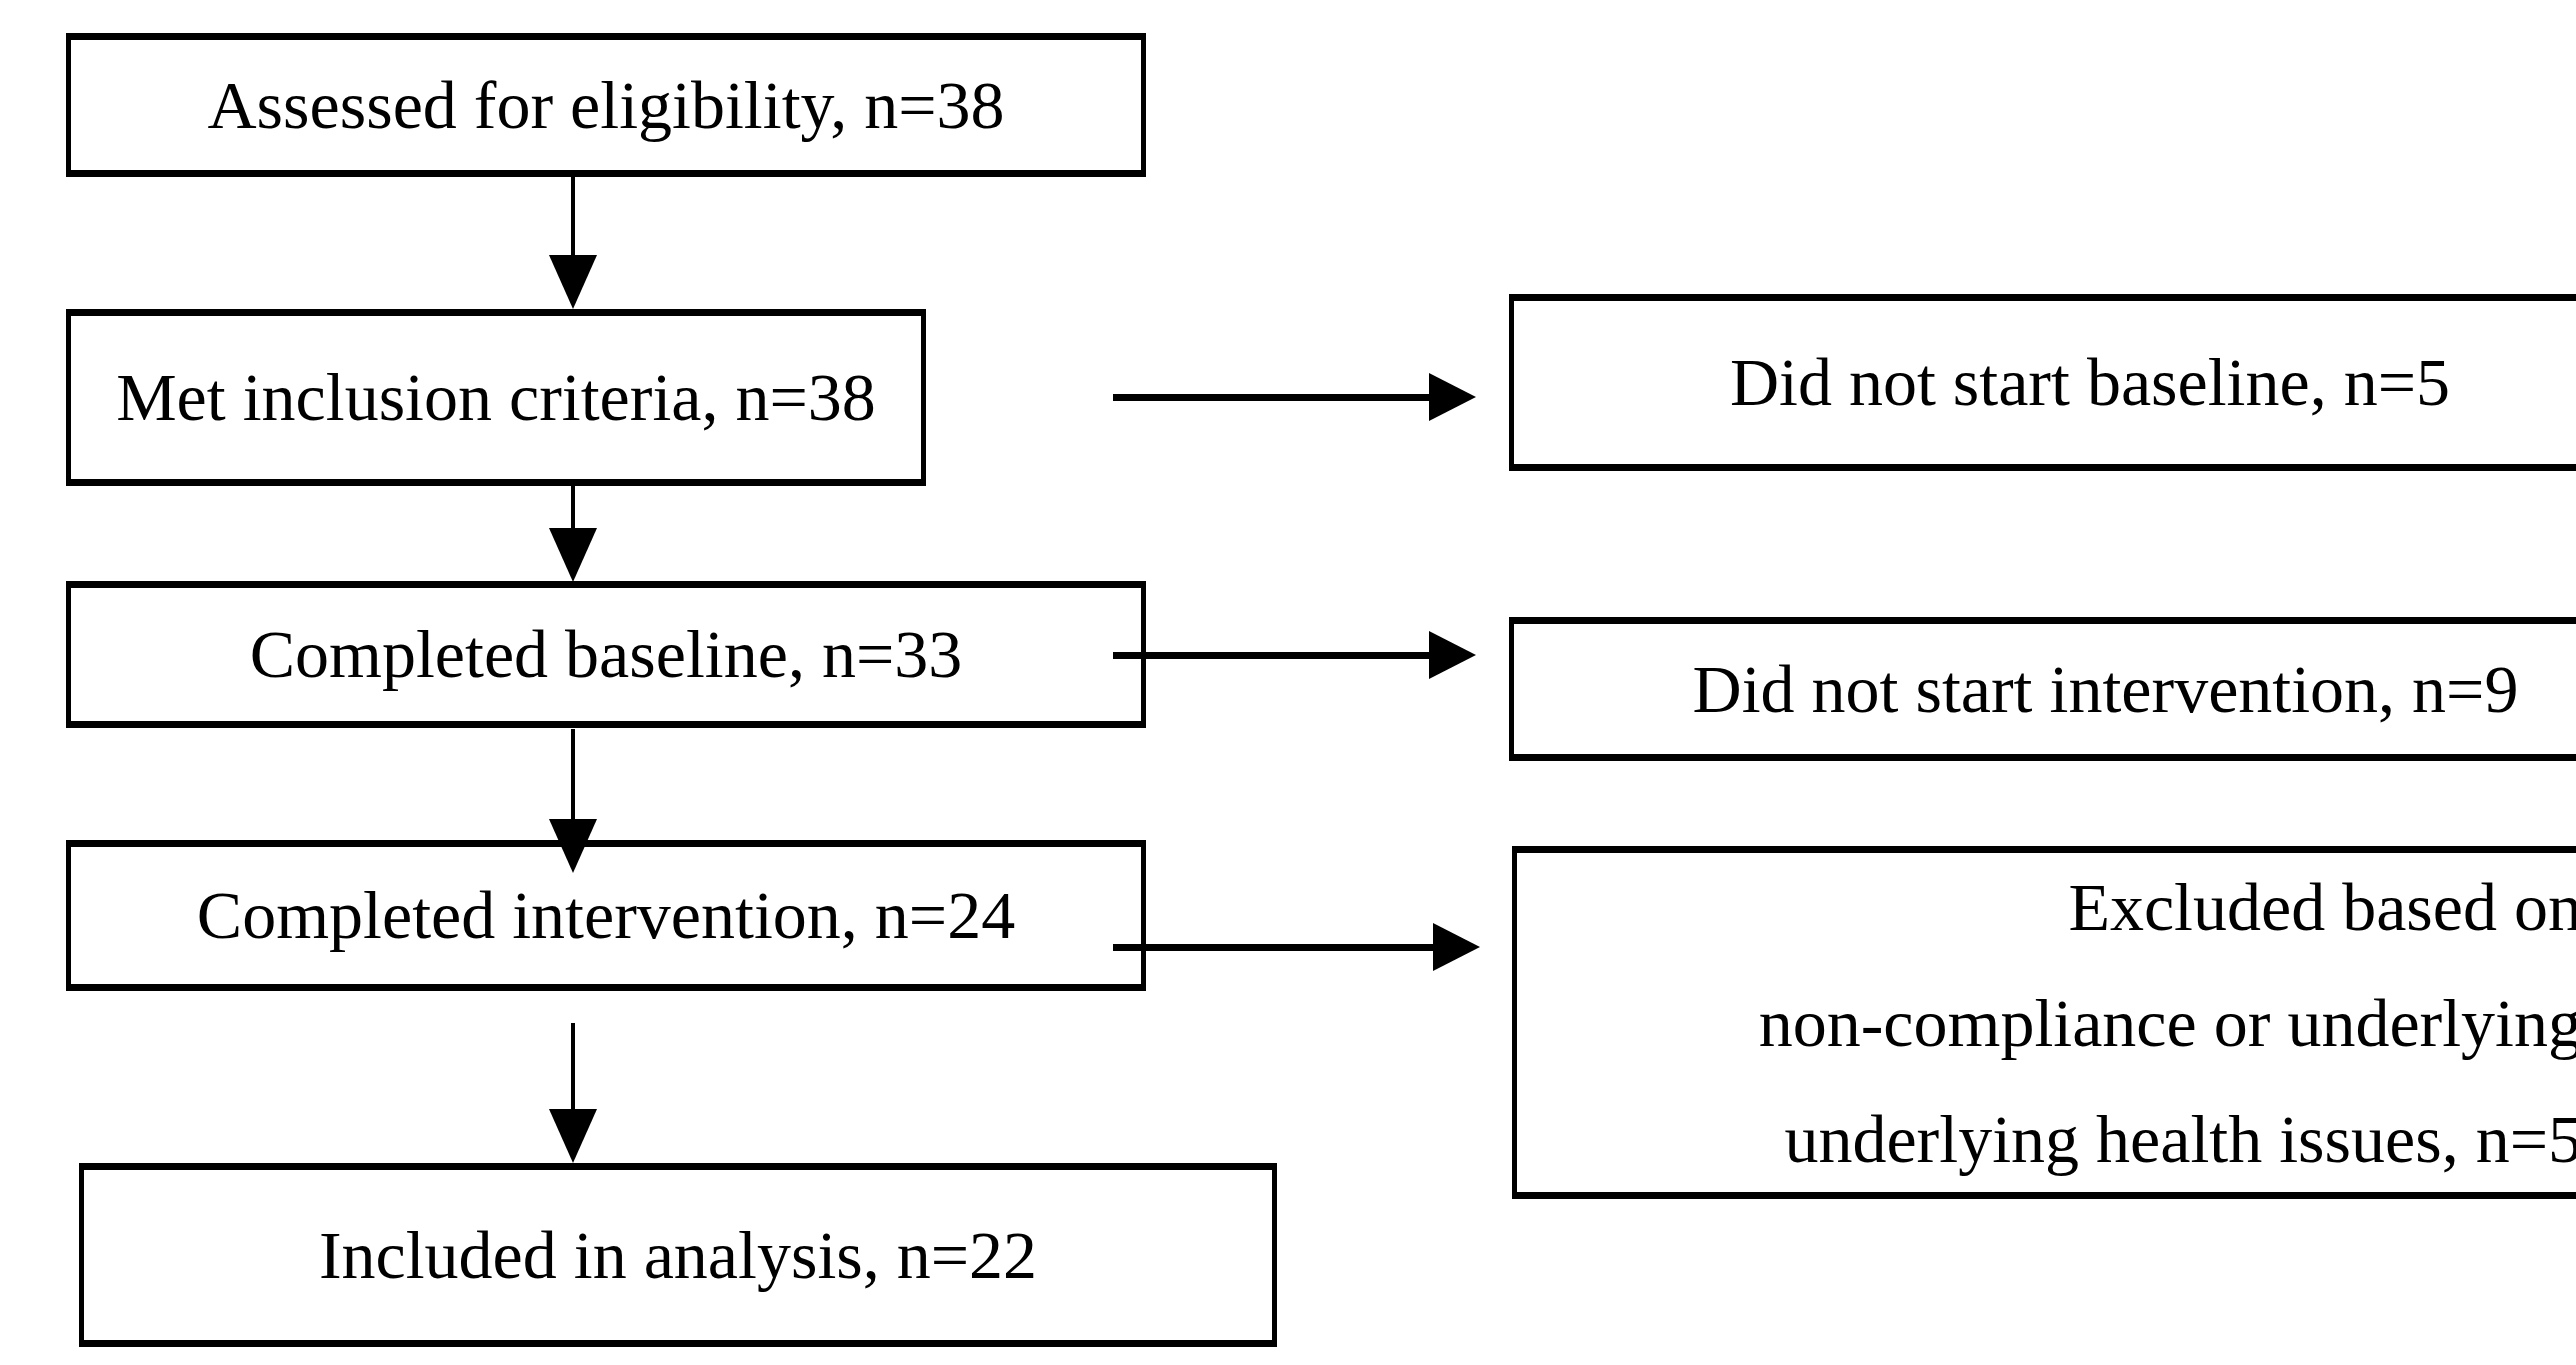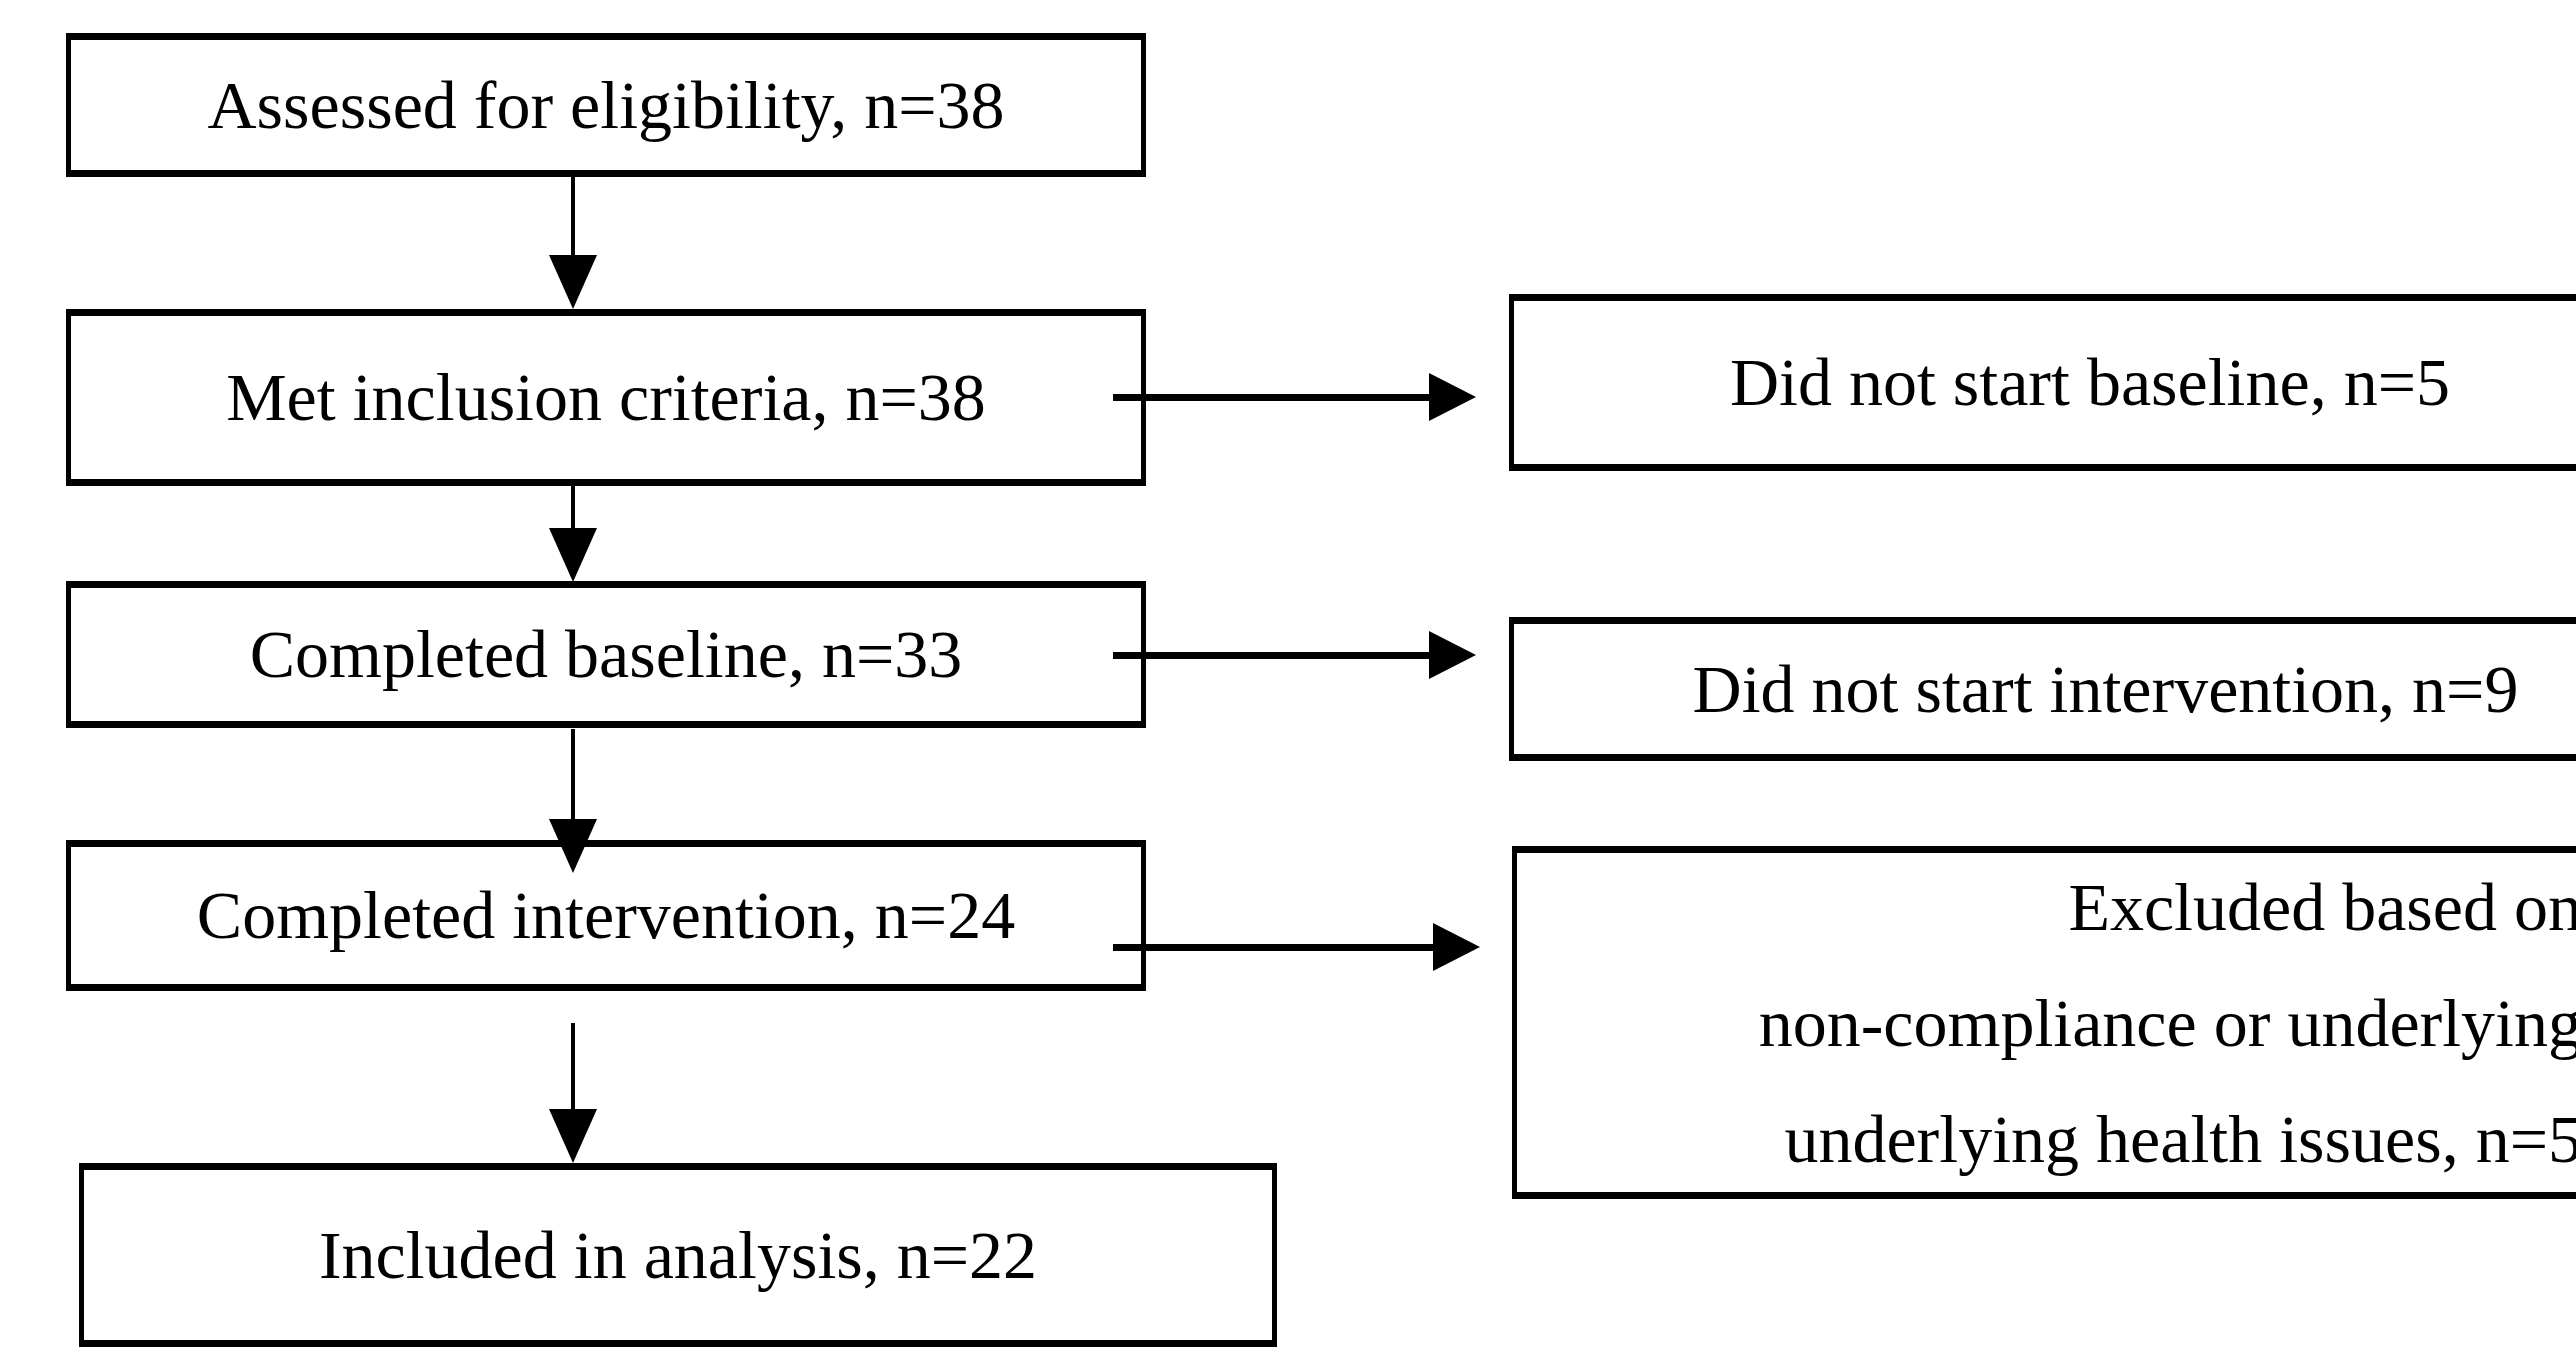--- a/index.html
+++ b/index.html
@@ -79,21 +79,21 @@
     top: 0;
     width: 0;
     height: 0;
     border-top: 24px solid transparent;
     border-bottom: 24px solid transparent;
     border-left: 47px solid #000000;
   }
 
   
   #n-assessed   { left: 33px;   top: 33px;   width: 1080px; height: 144px; }
-  #n-met        { left: 33px;   top: 309px;  width: 1080px; height: 177px; }
+  #n-met        { left: 33px;   top: 309px;  width: 860px; height: 177px; }
   #n-baseline   { left: 33px;   top: 581px;  width: 1080px; height: 147px; justify-content: center; }
   #n-interv     { left: 33px;   top: 840px; width: 1080px; height: 151px; }
   #n-analysis   { left: 46px;   top: 1163px; width: 1198px; height: 184px; }
   #n-nobase     { left: 1476px; top: 294px;  width: 1162px; height: 177px; }
   #n-nointerv   { left: 1476px; top: 617px;  width: 1193px; height: 144px; font-family: Liberation Serif, serif; }
   #n-excluded   { left: 1479px; top: 846px; width: 1075px; height: 353px; }
 
   #a-v1 { left: 548px; top: 177px;  height: 132px; }
   #a-v2 { left: 548px; top: 486px;  height: 96px; }
   #a-v3 { left: 548px; top: 729px;  height: 144px; }

